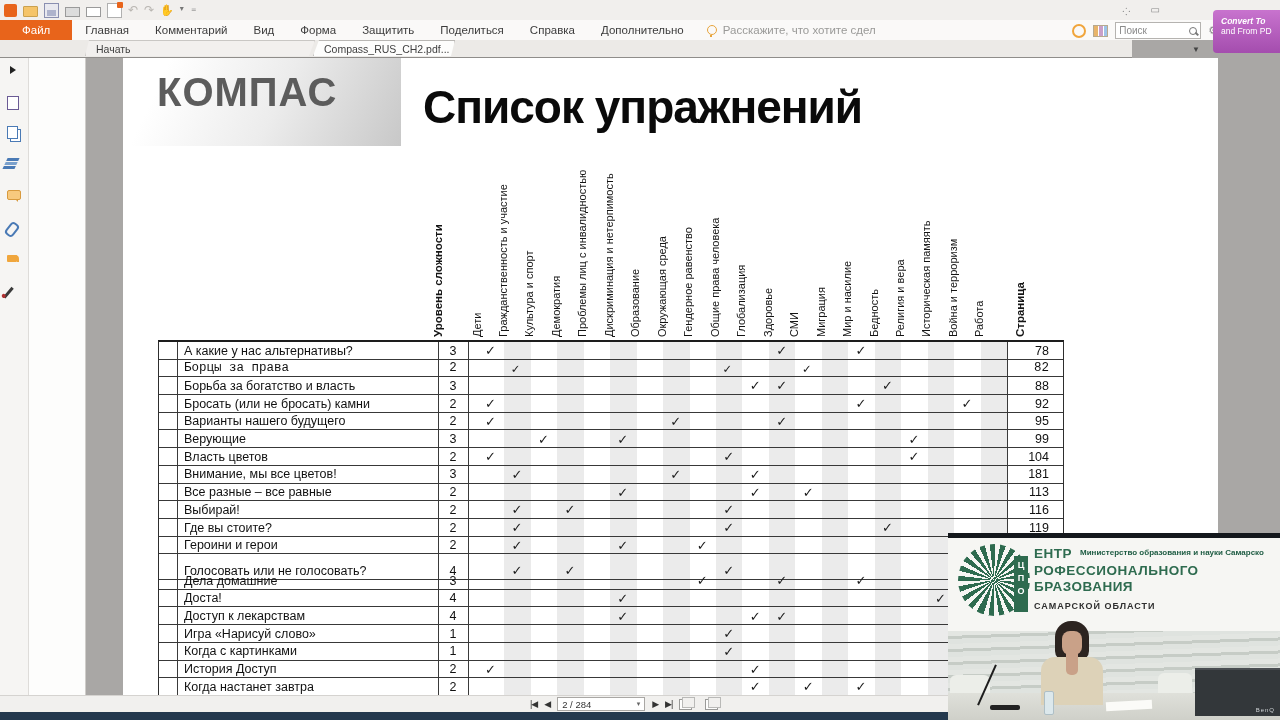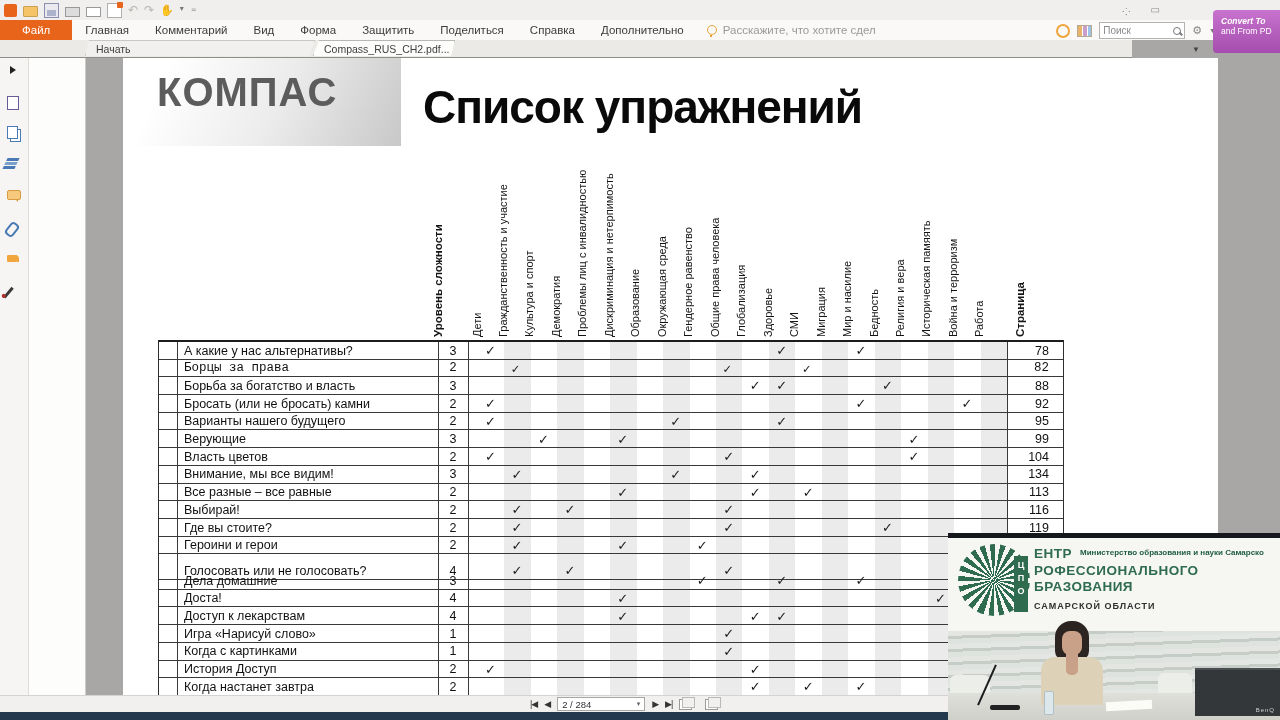--- a/index.html
+++ b/index.html
@@ -25,21 +25,21 @@
   .tb-title{position:absolute;left:0;right:0;top:3px;text-align:center;font-size:10.5px;color:#4a4a4a;pointer-events:none;}
   .tb-right{position:absolute;right:120px;top:4px;display:flex;gap:20px;color:#8a8a8a;font-size:10px;}
   
   .menubar{position:absolute;left:0;top:20px;width:1280px;height:20px;background:#faf9f8;
            display:flex;align-items:stretch;font-size:11.5px;color:#3c3c3c;}
   .menu-file{background:#e8641b;color:#fff;padding:0 22px;display:flex;align-items:center;}
   .menu-item{padding:0 13px;display:flex;align-items:center;}
   .hint-wrap{display:flex;align-items:center;gap:6px;margin-left:10px;color:#9a9a98;}
   .bulb{width:8px;height:8px;border:1.5px solid #e8a53c;border-radius:50%;position:relative;}
   .bulb::after{content:"";position:absolute;left:2px;bottom:-3px;width:2px;height:2px;background:#e8a53c;}
-  .mb-right{position:absolute;right:64px;top:2px;display:flex;align-items:center;gap:7px;}
+  .mb-right{position:absolute;right:48px;top:2px;display:flex;align-items:center;gap:7px;}
   .ring{width:10px;height:10px;border:2.5px solid #f0a53c;border-radius:50%;}
   .books{width:13px;height:10px;background:linear-gradient(90deg,#e8b46a 0 4px,#fff 4px 5px,#c9a0c9 5px 9px,#fff 9px 10px,#9ec3e8 10px 13px);border:1px solid #b7a98f;}
   .searchbox{width:78px;height:15px;background:#fff;border:1px solid #b5b3b0;display:flex;align-items:center;justify-content:space-between;padding:0 3px;}
   .searchbox .ph{font-size:10px;color:#8a8a8a;}
   .mag{width:6px;height:6px;border:1.5px solid #777;border-radius:50%;position:relative;}
   .mag::after{content:"";position:absolute;left:5px;top:5px;width:4px;height:1.5px;background:#777;transform:rotate(45deg);}
   .gear{color:#8a8a8a;font-size:11px;}
   .mbcaret{color:#777;font-size:7px;}
   
   .convert{position:absolute;right:0;top:10px;width:67px;height:43px;z-index:40;
@@ -296,26 +296,26 @@
         </div>
         <div class="trow" style="top: 106.2px;">
           <span class="tname">Власть цветов</span>
           <span class="tlevel">2</span>
           <span class="tcheck" style="left: 326px;">✓</span>
           <span class="tcheck" style="left: 564.23px;">✓</span>
           <span class="tcheck" style="left: 749.52px;">✓</span>
           <span class="tpage">104</span>
         </div>
         <div class="trow" style="top: 123.9px;">
-          <span class="tname">Внимание, мы все видим!</span>
+          <span class="tname">Внимание, мы все цветов!</span>
           <span class="tlevel">3</span>
           <span class="tcheck" style="left: 352.47px;">✓</span>
           <span class="tcheck" style="left: 511.29px;">✓</span>
           <span class="tcheck" style="left: 590.7px;">✓</span>
-          <span class="tpage">134</span>
+          <span class="tpage">181</span>
         </div>
         <div class="trow" style="top: 141.6px;">
           <span class="tname">Все разные – все равные</span>
           <span class="tlevel">2</span>
           <span class="tcheck" style="left: 458.35px;">✓</span>
           <span class="tcheck" style="left: 590.7px;">✓</span>
           <span class="tcheck" style="left: 643.64px;">✓</span>
           <span class="tpage">113</span>
         </div>
         <div class="trow" style="top: 159.3px;">

